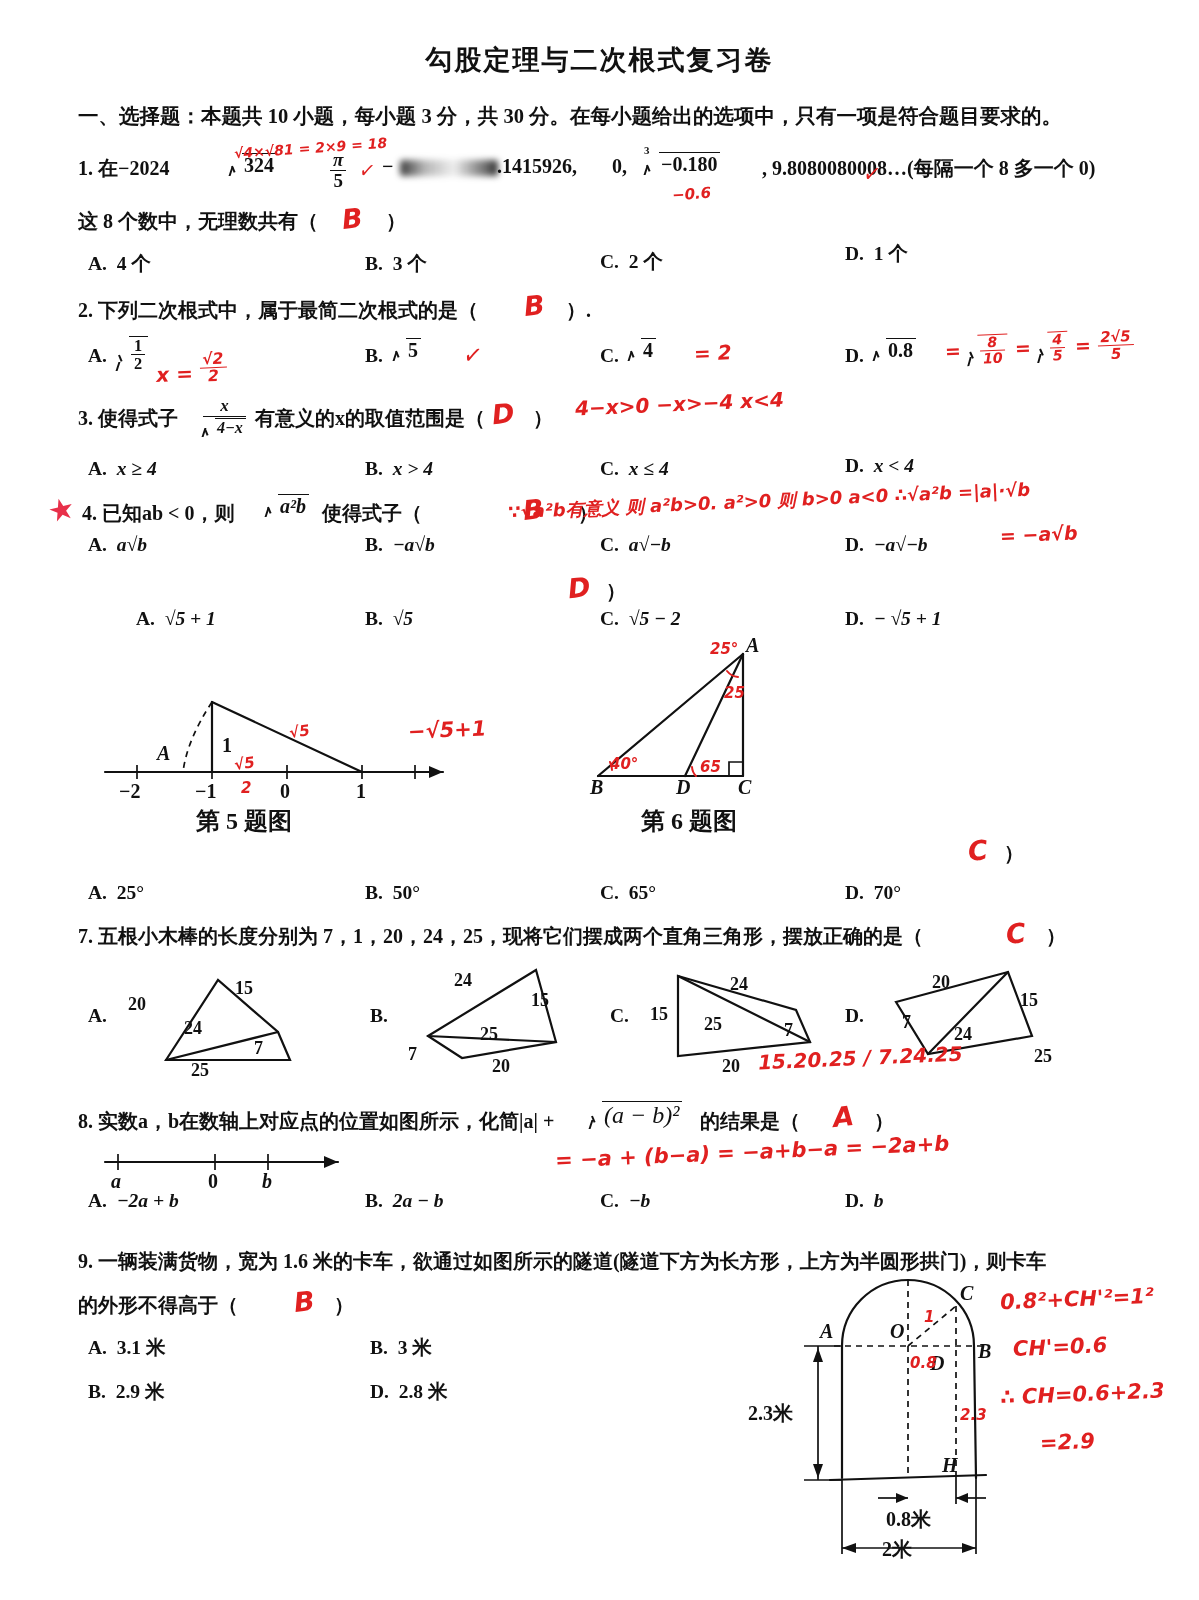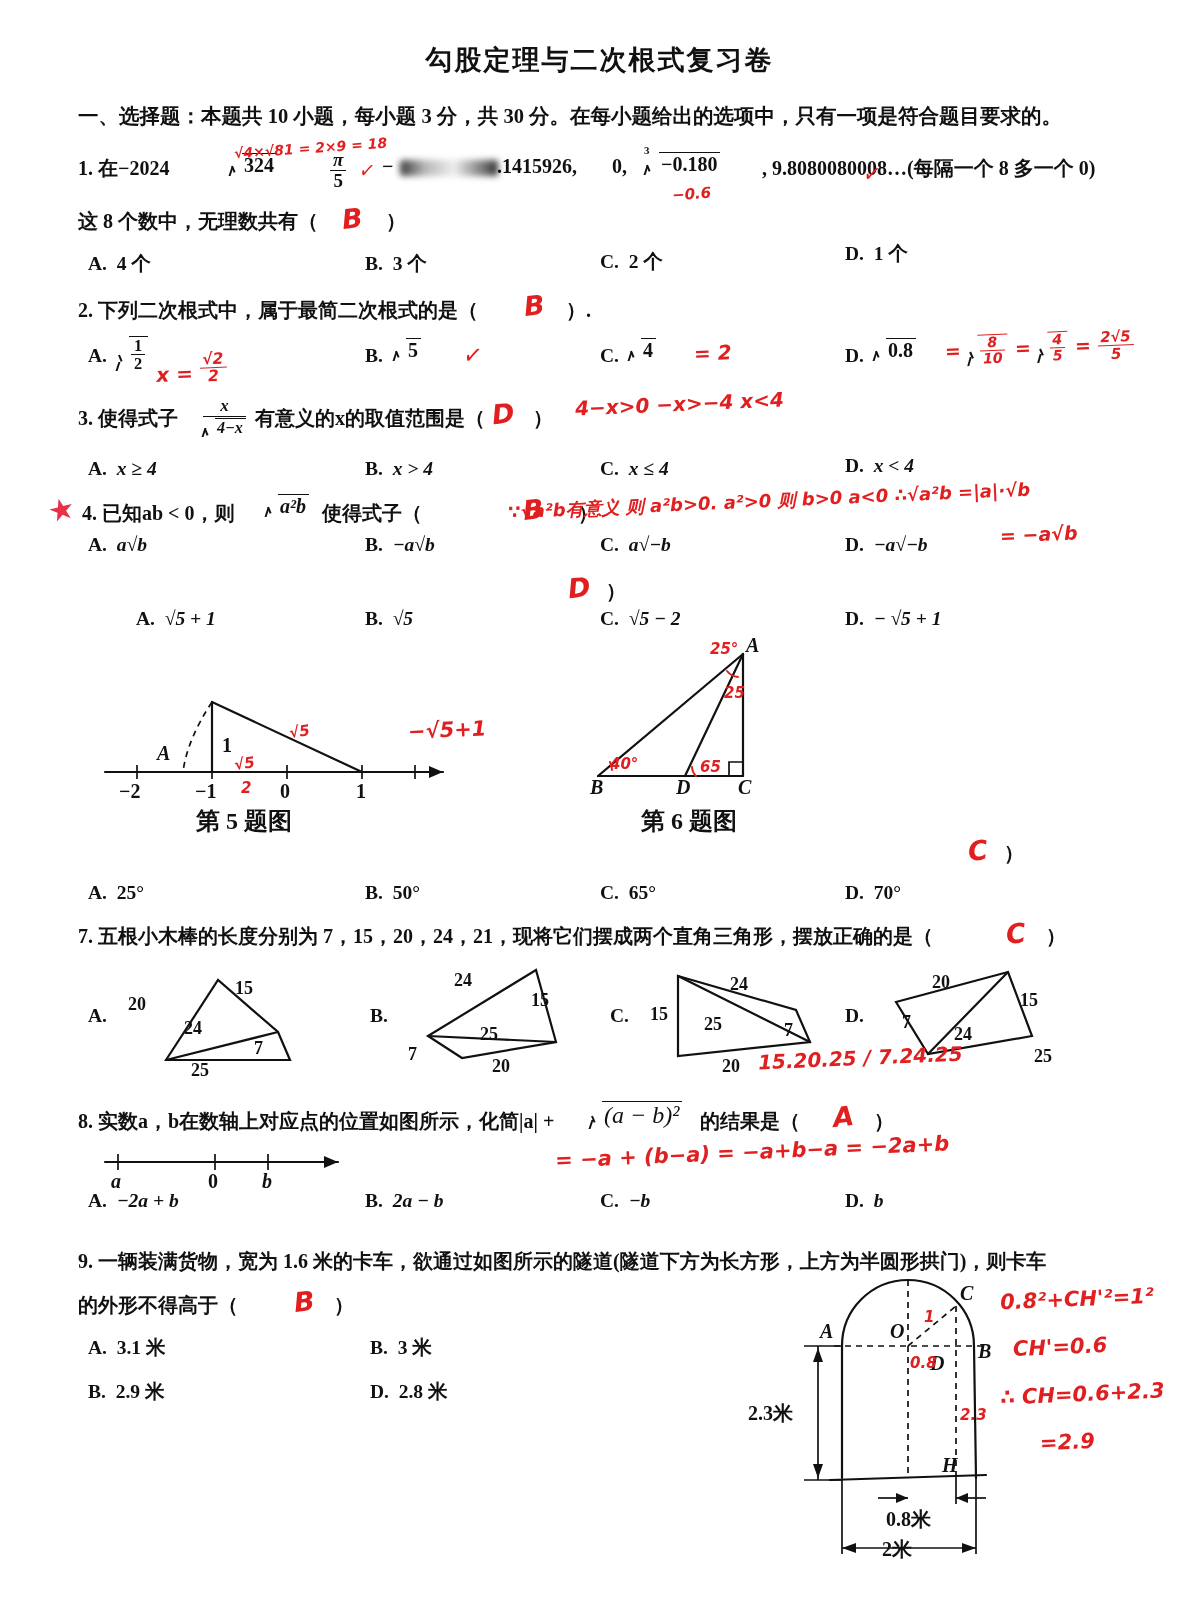--- a/index.html
+++ b/index.html
@@ -294,21 +294,21 @@
   <div class="opt" style="left:365px;top:882px;">
     <span>B.</span>&nbsp; <span>50°</span>
   </div>
   <div class="opt" style="left:600px;top:882px;">
     <span>C.</span>&nbsp; <span>65°</span>
   </div>
   <div class="opt" style="left:845px;top:882px;">
     <span>D.</span>&nbsp; <span>70°</span>
   </div>
 
-  <div class="qline" style="left:78px;top:923px;">7. 五根小木棒的长度分别为 7，15，20，24，21，现将它们摆成两个直角三角形，摆放正确的是（</div>
+  <div class="qline" style="left:78px;top:923px;">7. 五根小木棒的长度分别为 7，1，20，24，25，现将它们摆成两个直角三角形，摆放正确的是（</div>
   <div class="hw hw-ans" style="left:1006px;top:918px;">C</div>
   <div class="qline" style="left:1046px;top:923px;">）</div>
 
   <div class="opt" style="left:88px;top:1005px;"><span>A.</span></div>
   <div class="abs" style="left:118px;top:962px;">
     <svg width="195" height="110" viewBox="0 0 195 110">
       <polygon class="stroke" points="48,98 100,18 160,70 172,98"></polygon>
       <line class="stroke" x1="48" y1="98" x2="160" y2="70"></line>
       <text class="fsm" x="10" y="48">20</text>
       <text class="fsm" x="117" y="32">15</text>

